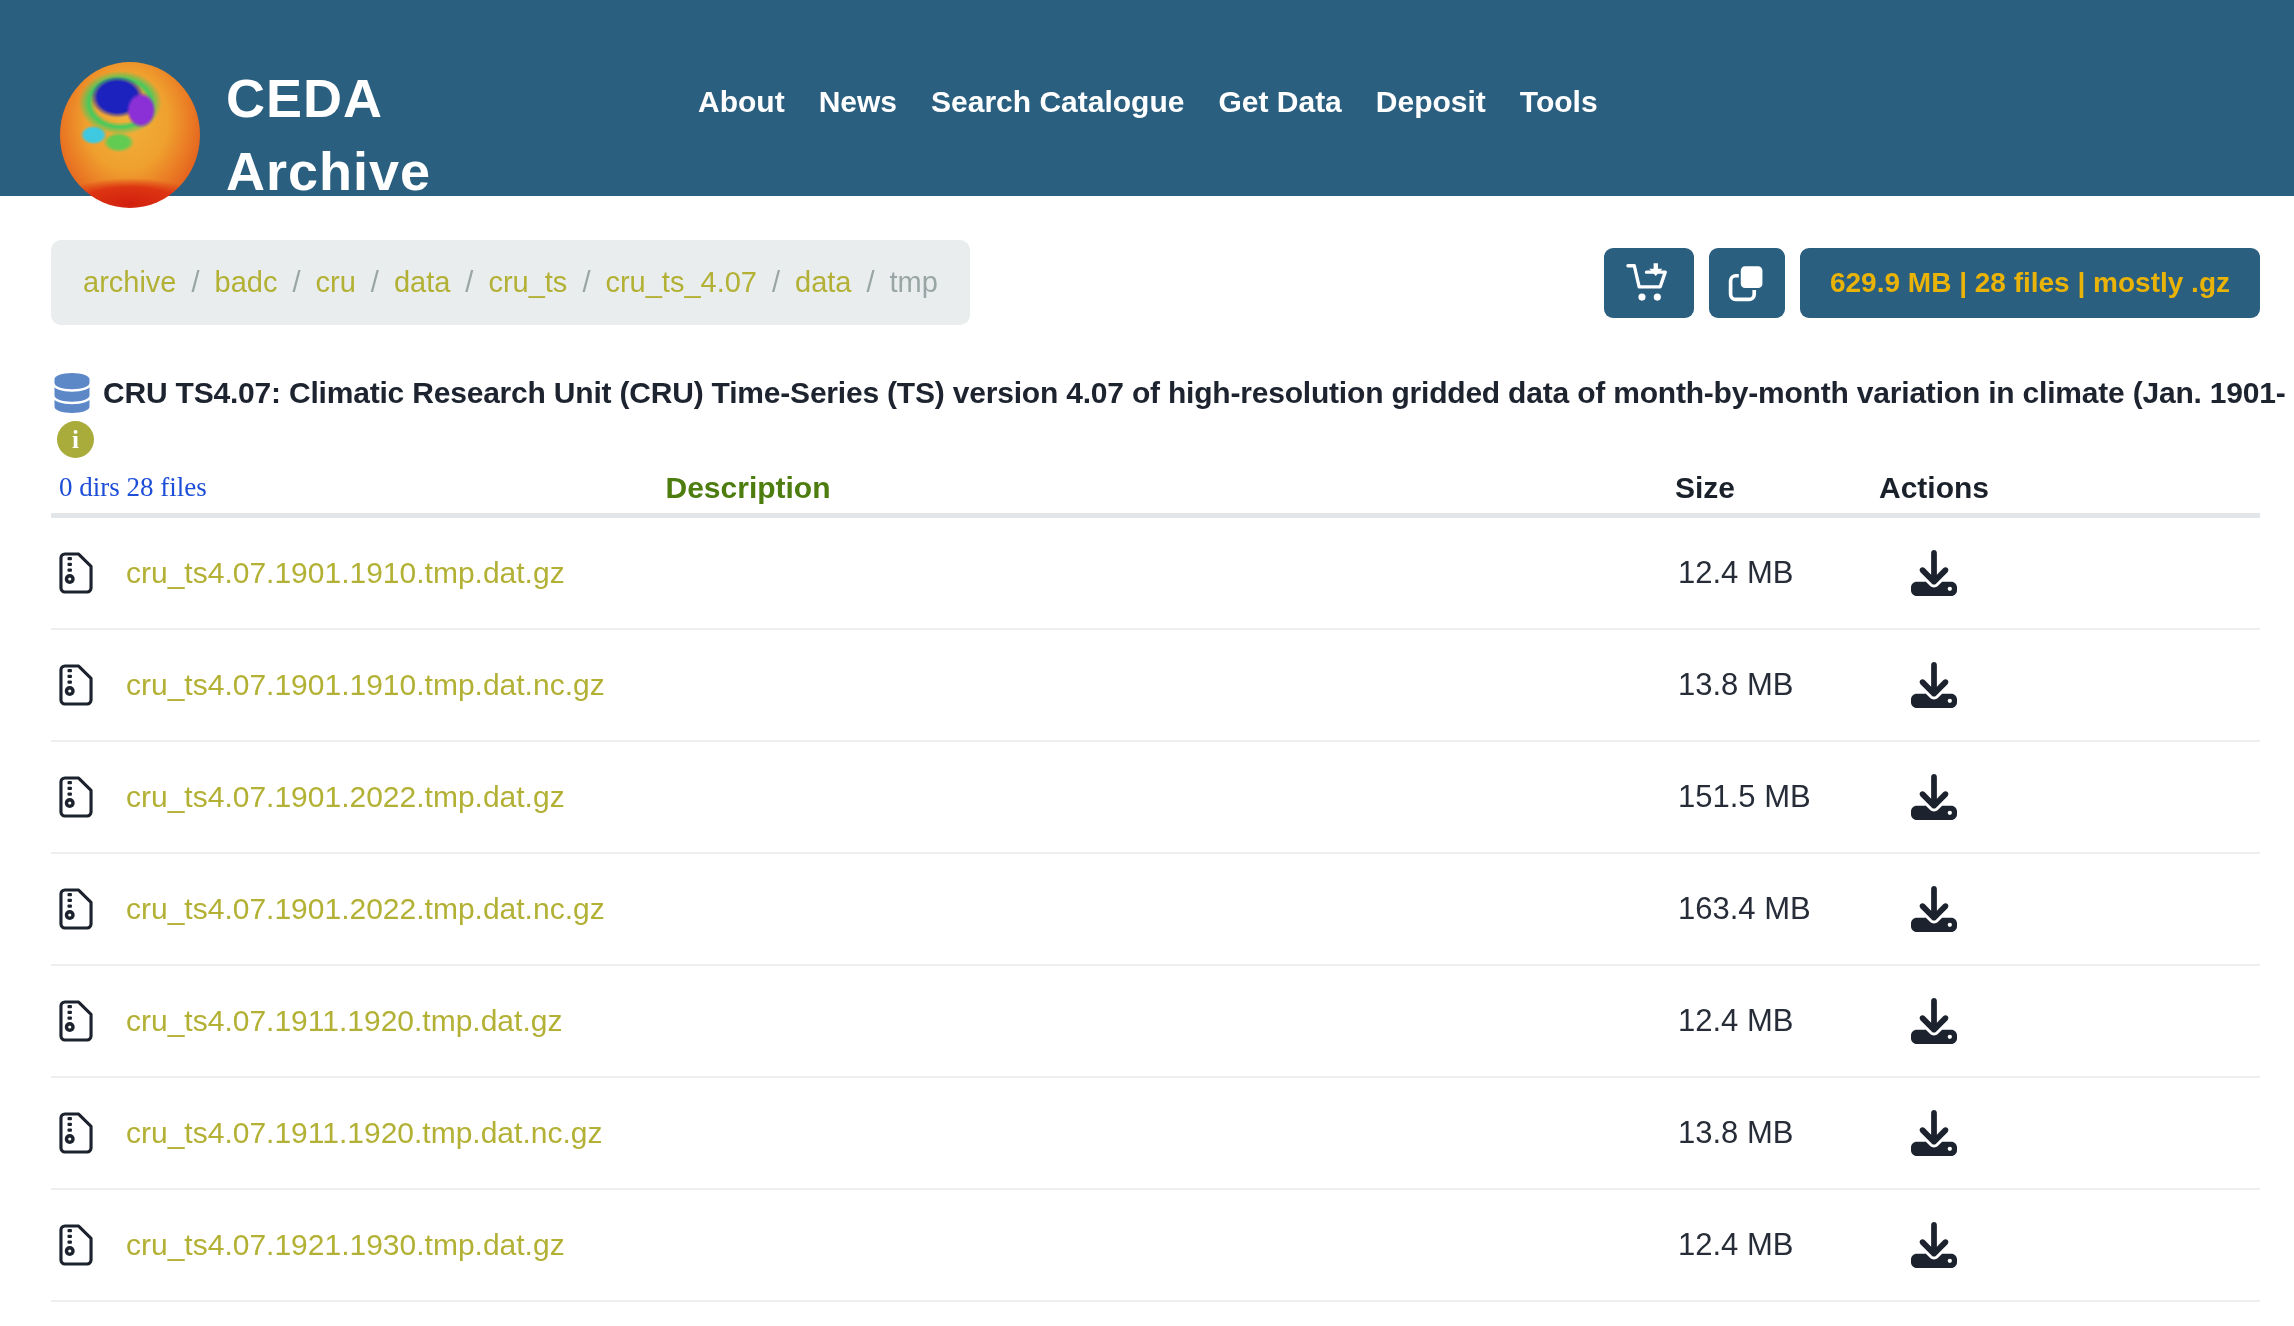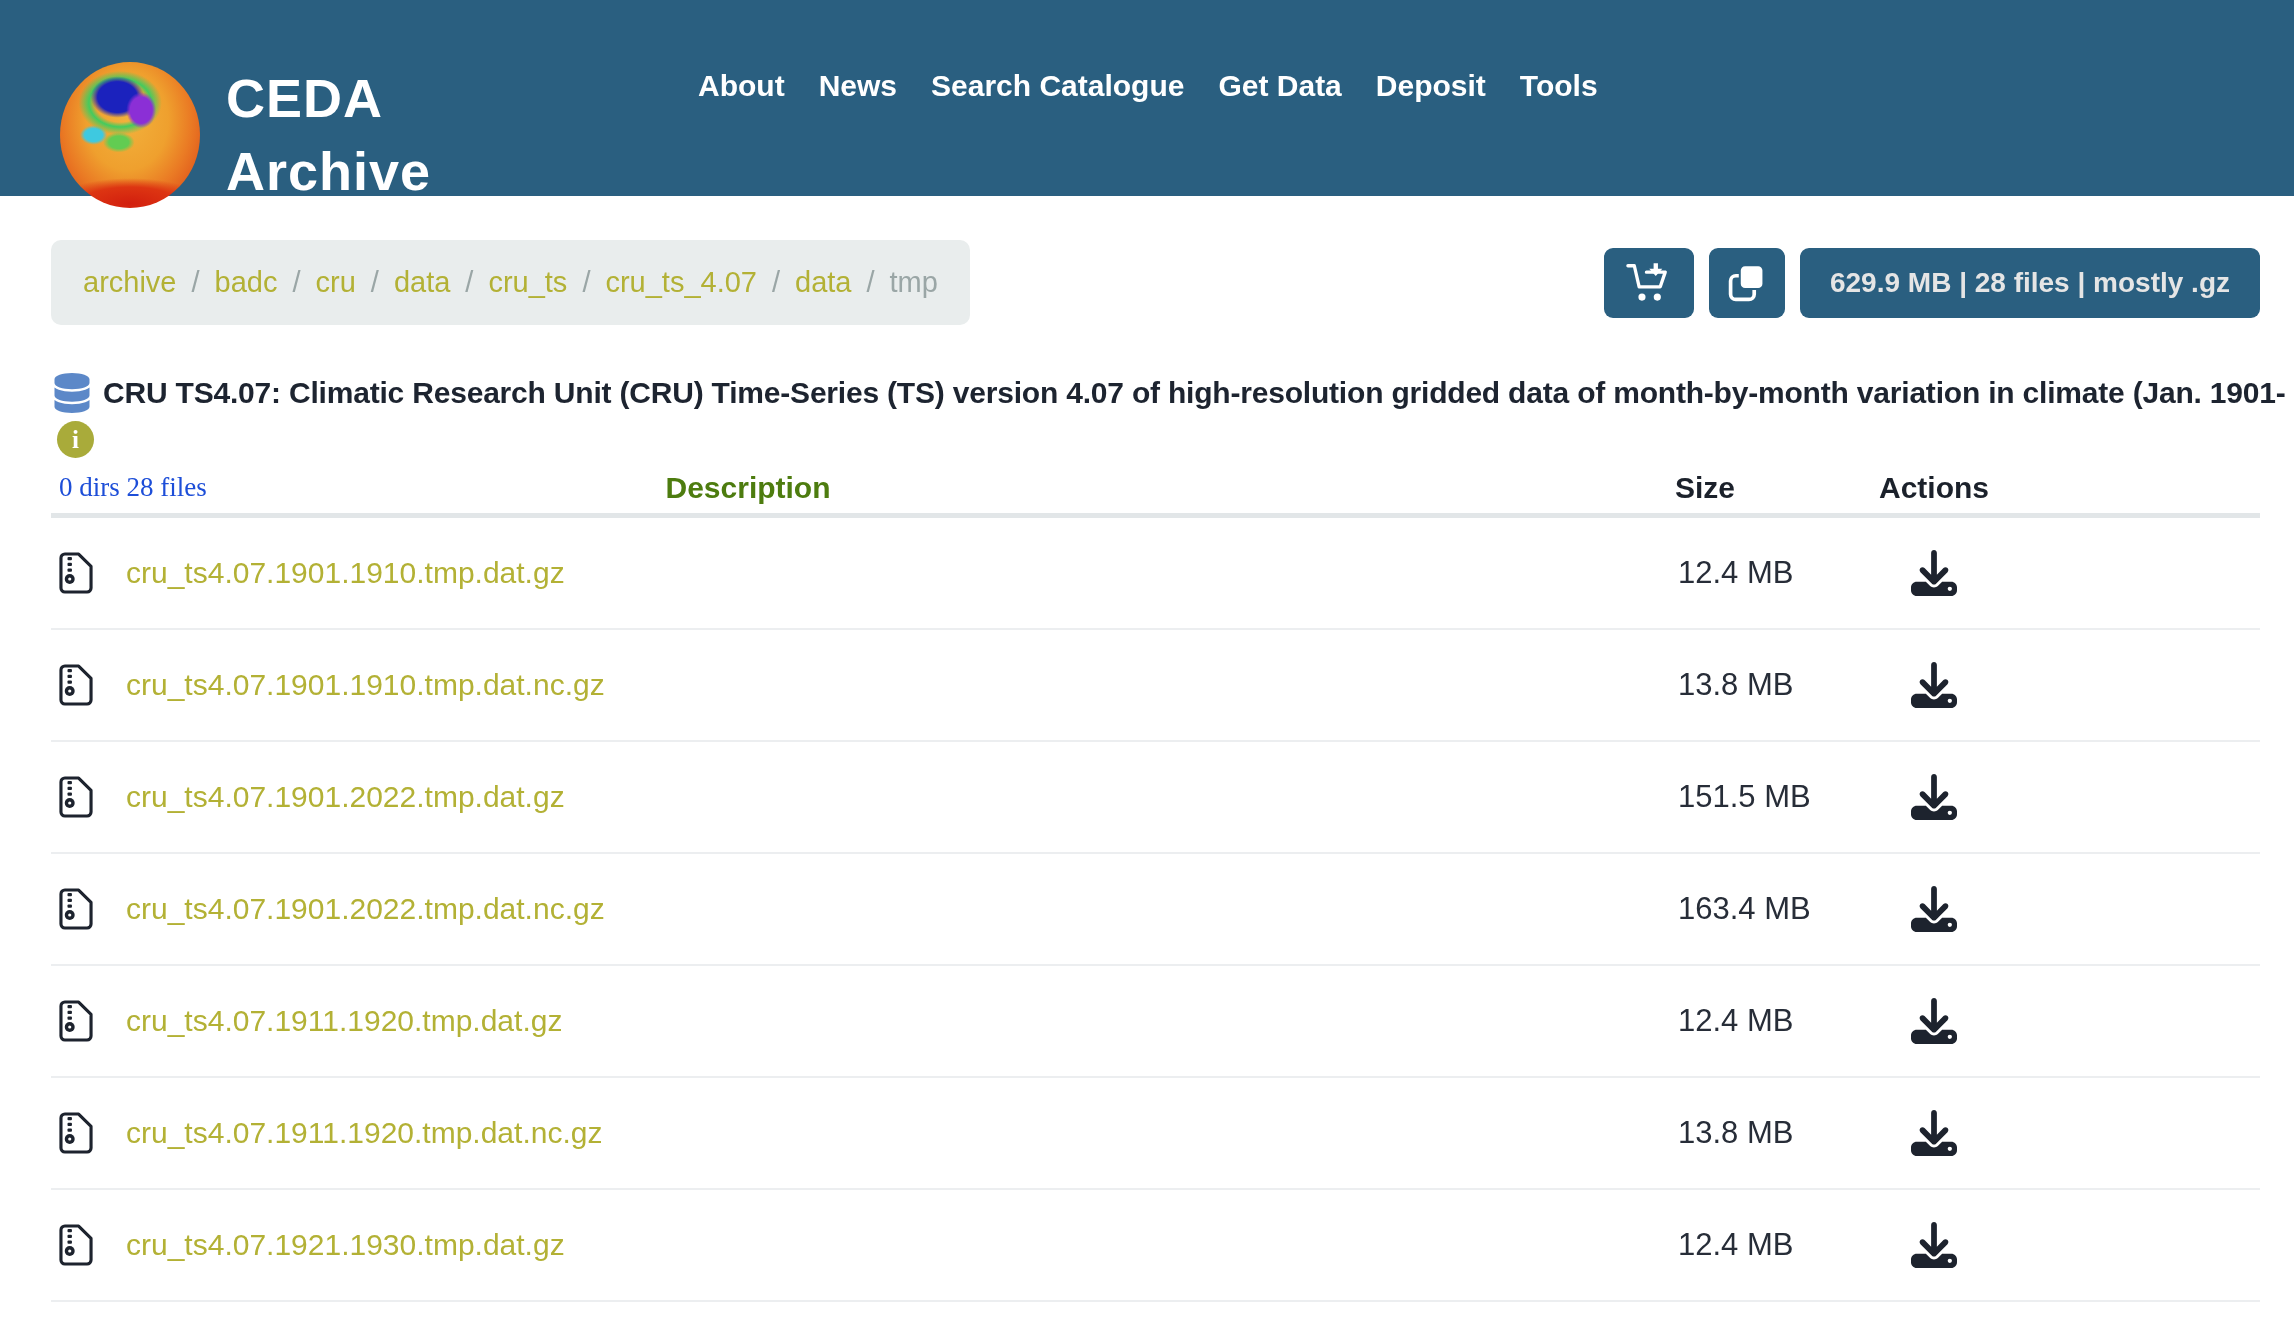--- a/index.html
+++ b/index.html
@@ -37,21 +37,21 @@
   }
   .logo-text {
     color: #ffffff;
     font-weight: 700;
     font-size: 54px;
     line-height: 1.35;
     letter-spacing: 1px;
   }
   .nav {
     position: absolute;
-    left: 698px; top: 0;
+    left: 698px; top: 16px;
     height: 172px;
     display: flex; align-items: center; gap: 34px;
   }
   .nav-item {
     color: #ffffff;
     font-size: 30px;
     font-weight: 700;
     text-decoration: none;
     cursor: pointer;
     white-space: nowrap;
@@ -77,21 +77,21 @@
   .crumb-link { color: #b3b135; text-decoration: none; cursor: pointer; }
   .crumb-sep { color: #9aa6a6; }
   .crumb-current { color: #9aa6a6; }
 
   .toolbar-buttons { display: flex; gap: 15px; align-items: center; }
   .btn {
     background: #2A5F80;
     border: none;
     border-radius: 9px;
     height: 70px;
-    color: #e5e5e5;
+    color: #eab308;
     display: flex; align-items: center; justify-content: center;
     cursor: pointer;
   }
   .btn-icon { width: 90px; }
   .btn-icon svg { display: block; }
   .btn-stats {
     padding: 0 30px;
     font-size: 28px;
     font-weight: 600;
     font-family: inherit;

